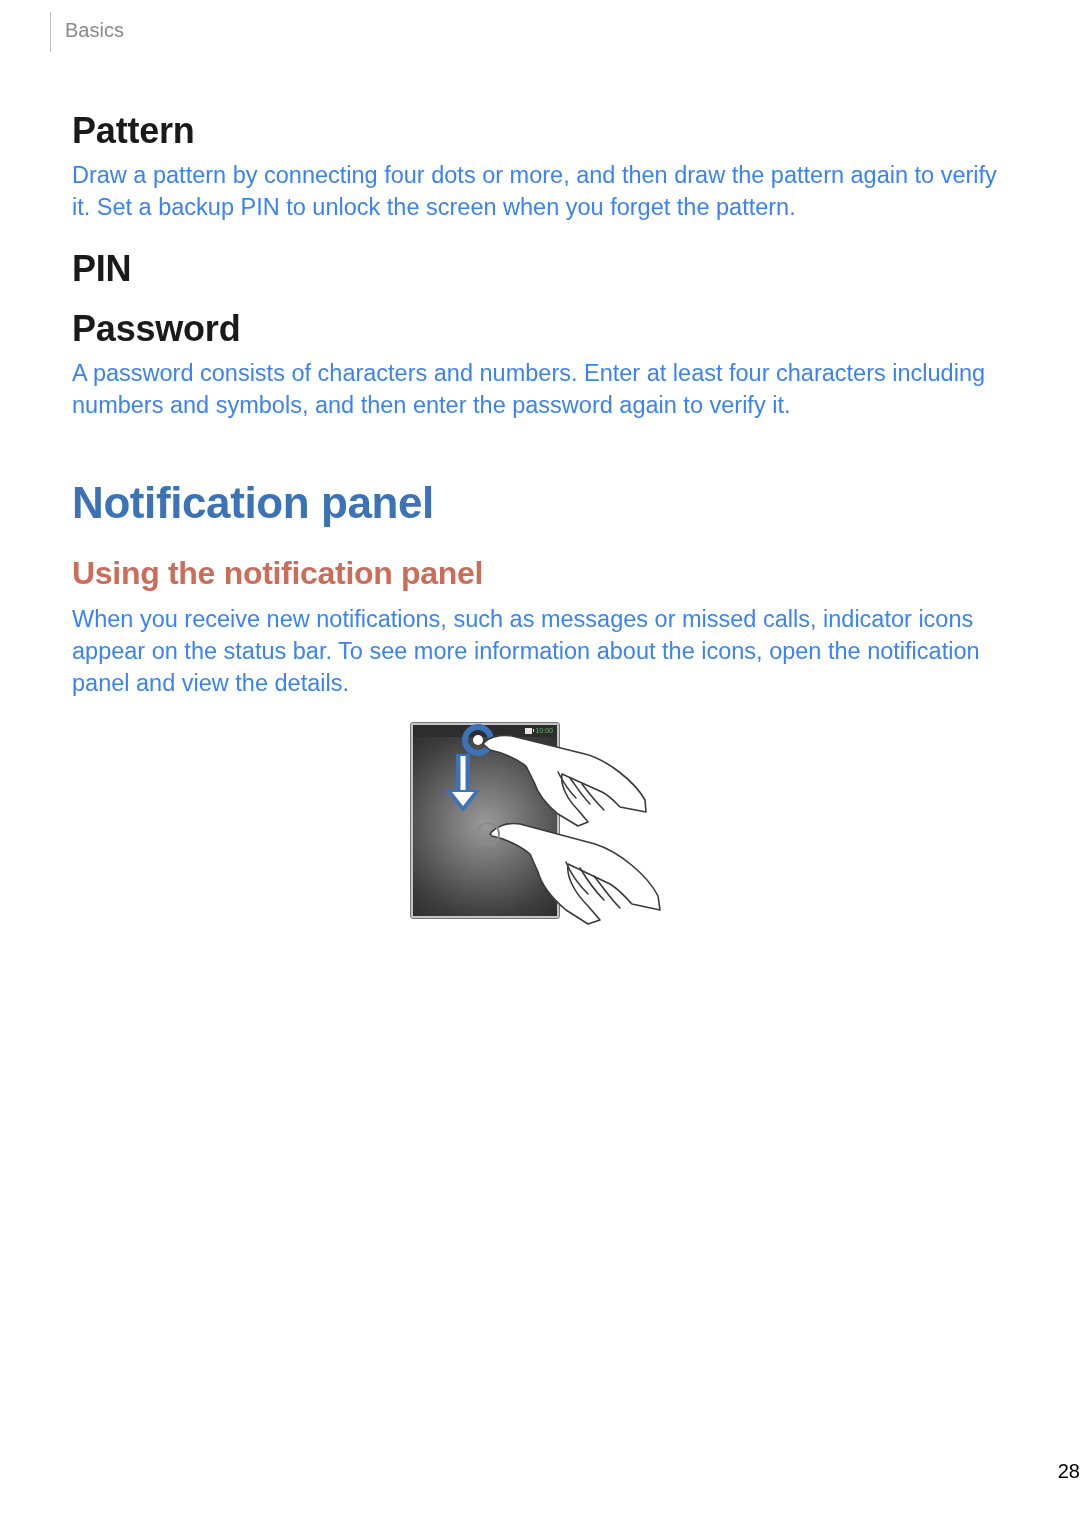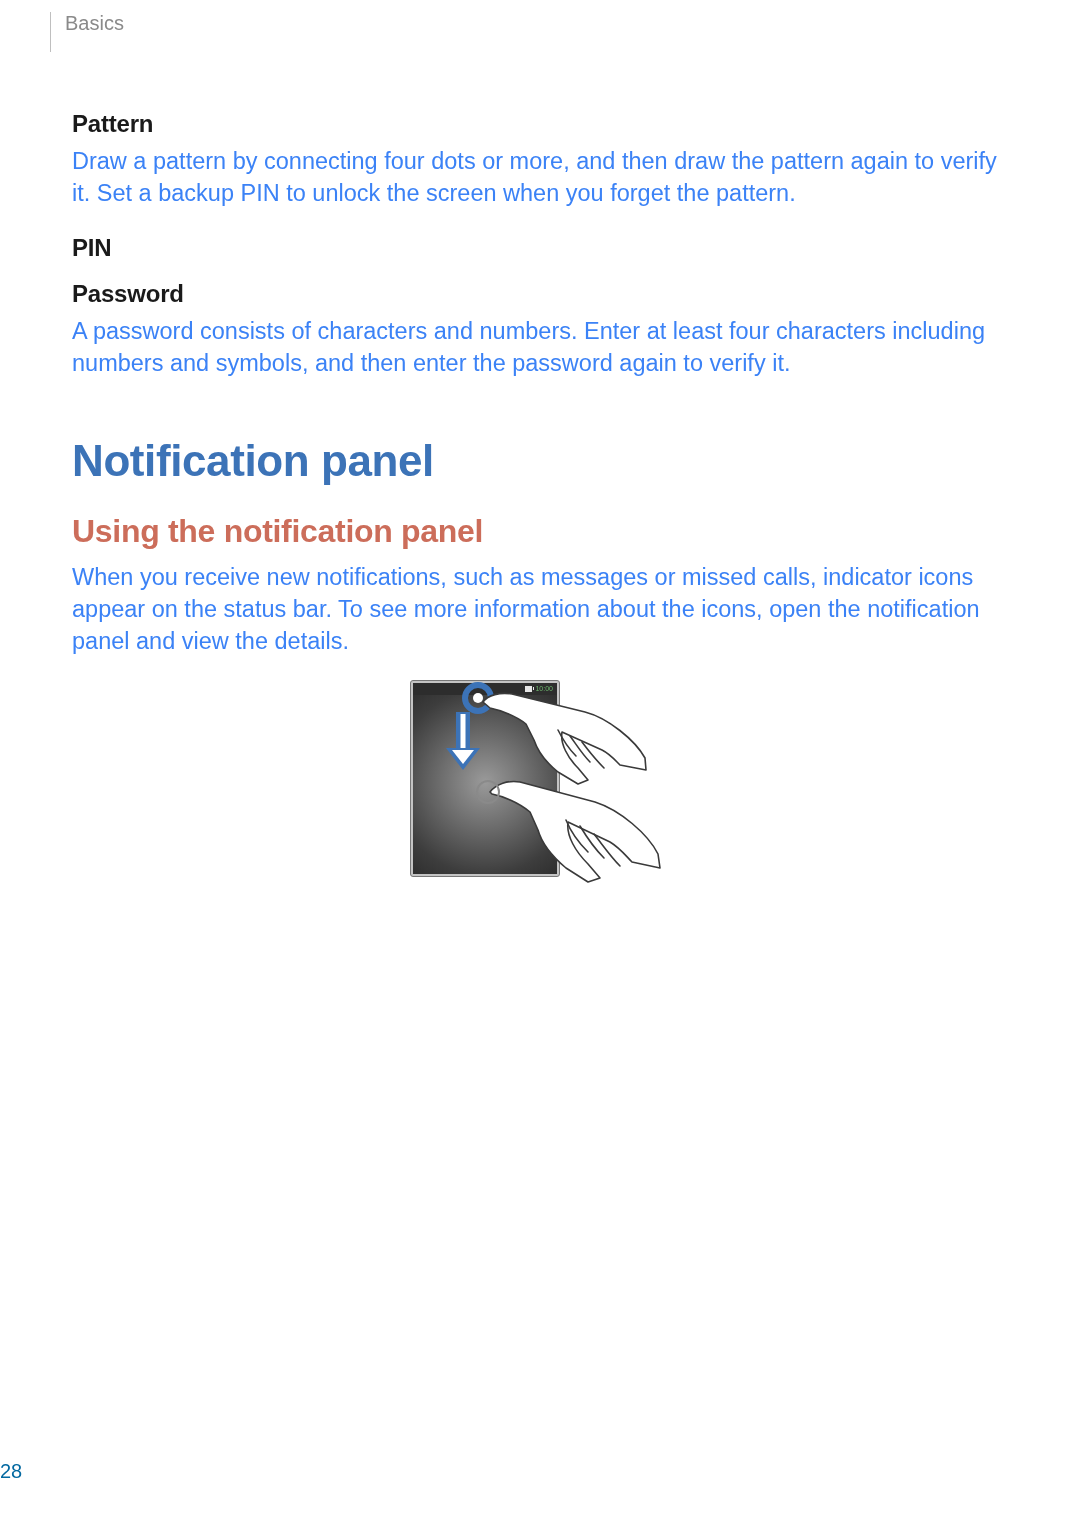--- a/index.html
+++ b/index.html
@@ -16,39 +16,39 @@
     min-height: 1527px;
     box-sizing: border-box;
     padding: 34px 72px 40px 72px;
   }
   .header-bar {
     position: absolute;
     left: 44px;
     top: 12px;
     height: 40px;
     display: flex;
-    align-items: flex-start;
+    align-items: center;
   }
   .header-rule {
     width: 1px;
     height: 40px;
     background: #bfbfbf;
     margin-left: 6px;
     margin-right: 14px;
   }
   .header-text {
     font-size: 20px;
     color: #8a8a8a;
     margin-bottom: 4px;
   }
   .content {
     margin-top: 76px;
   }
   .h3 {
-    font-size: 24px;
+    font-size: 36px;
     font-weight: 700;
     color: #1a1a1a;
     margin: 18px 0 8px 0;
     letter-spacing: -0.2px;
   }
   .body {
     font-size: 23.5px;
     line-height: 1.36;
     color: #3b82f6;
     margin: 0 0 24px 0;
@@ -129,23 +129,23 @@
     font-size: 7px;
     color: #6db56d;
     line-height: 1;
     font-family: Arial, sans-serif;
   }
   .page-number {
     position: absolute;
     left: 0;
     right: 0;
     bottom: 44px;
-    text-align: left;
+    text-align: right;
     font-size: 20px;
-    color: #0369a1;
+    color: #000000;
   }
 </style>
 </head>
 <body>
 
 <div class="page">
 
   <div class="header-bar">
     <div class="header-rule"></div>
     <div class="header-text">Basics</div>

